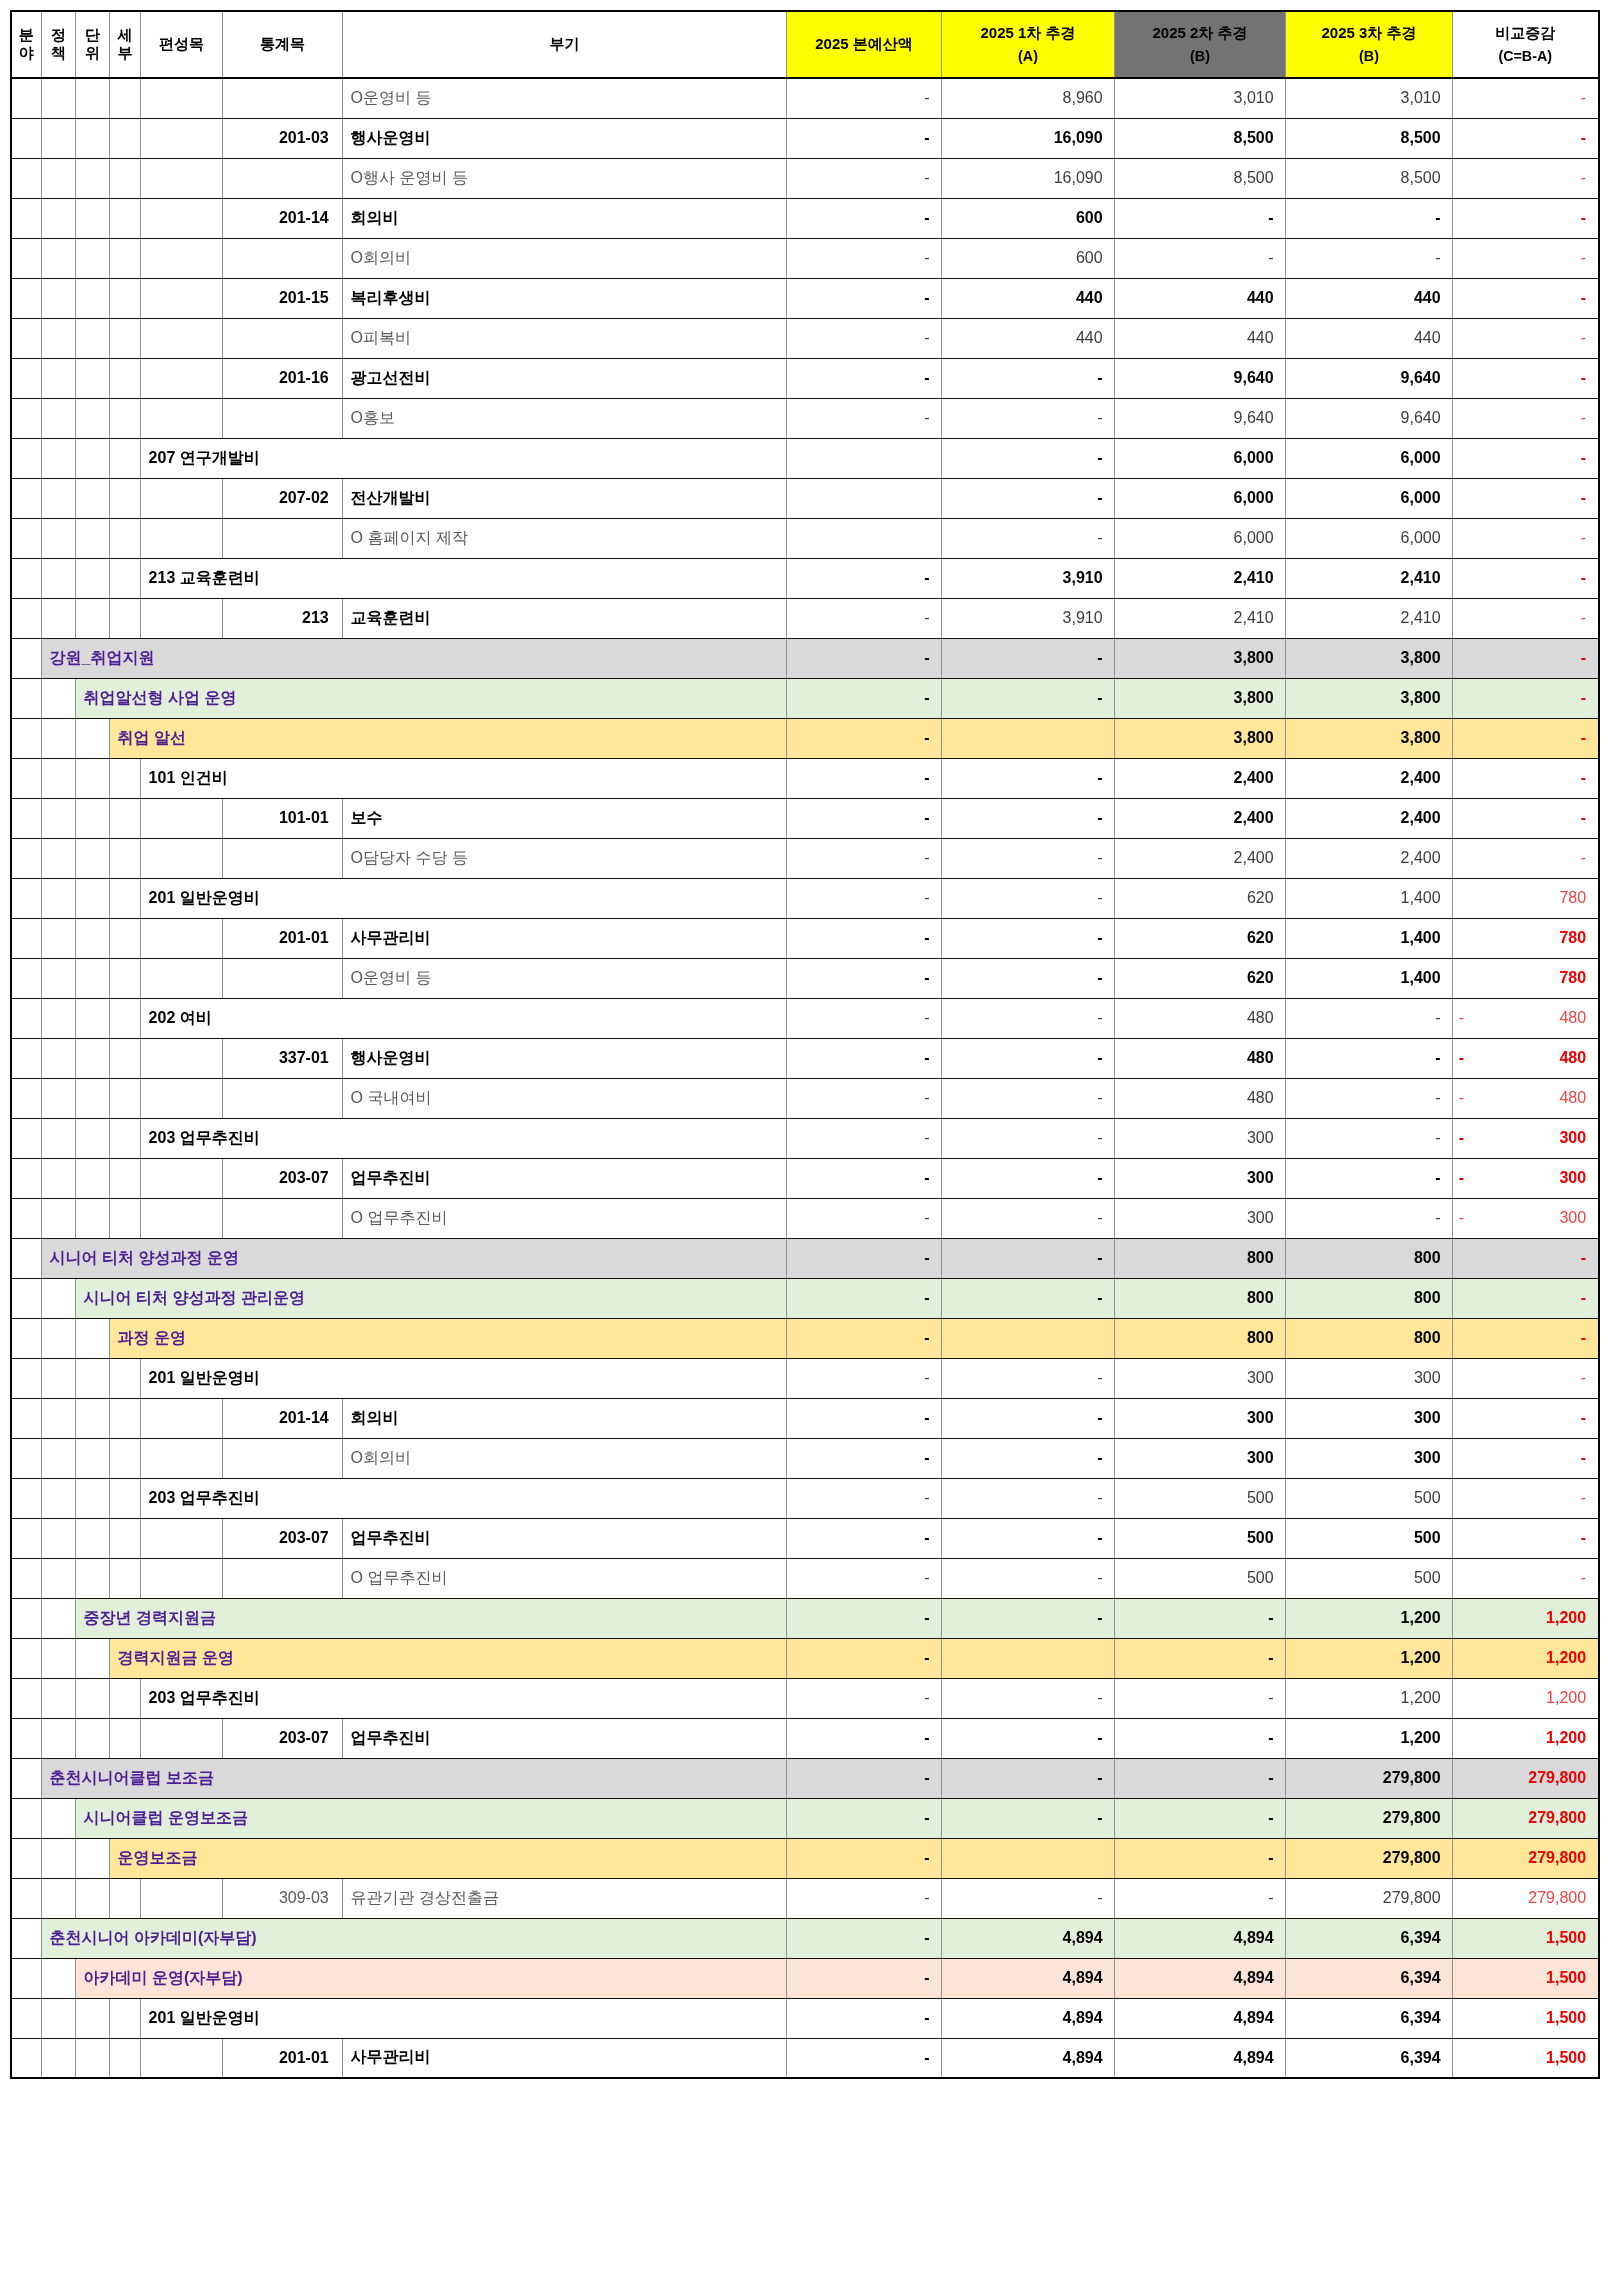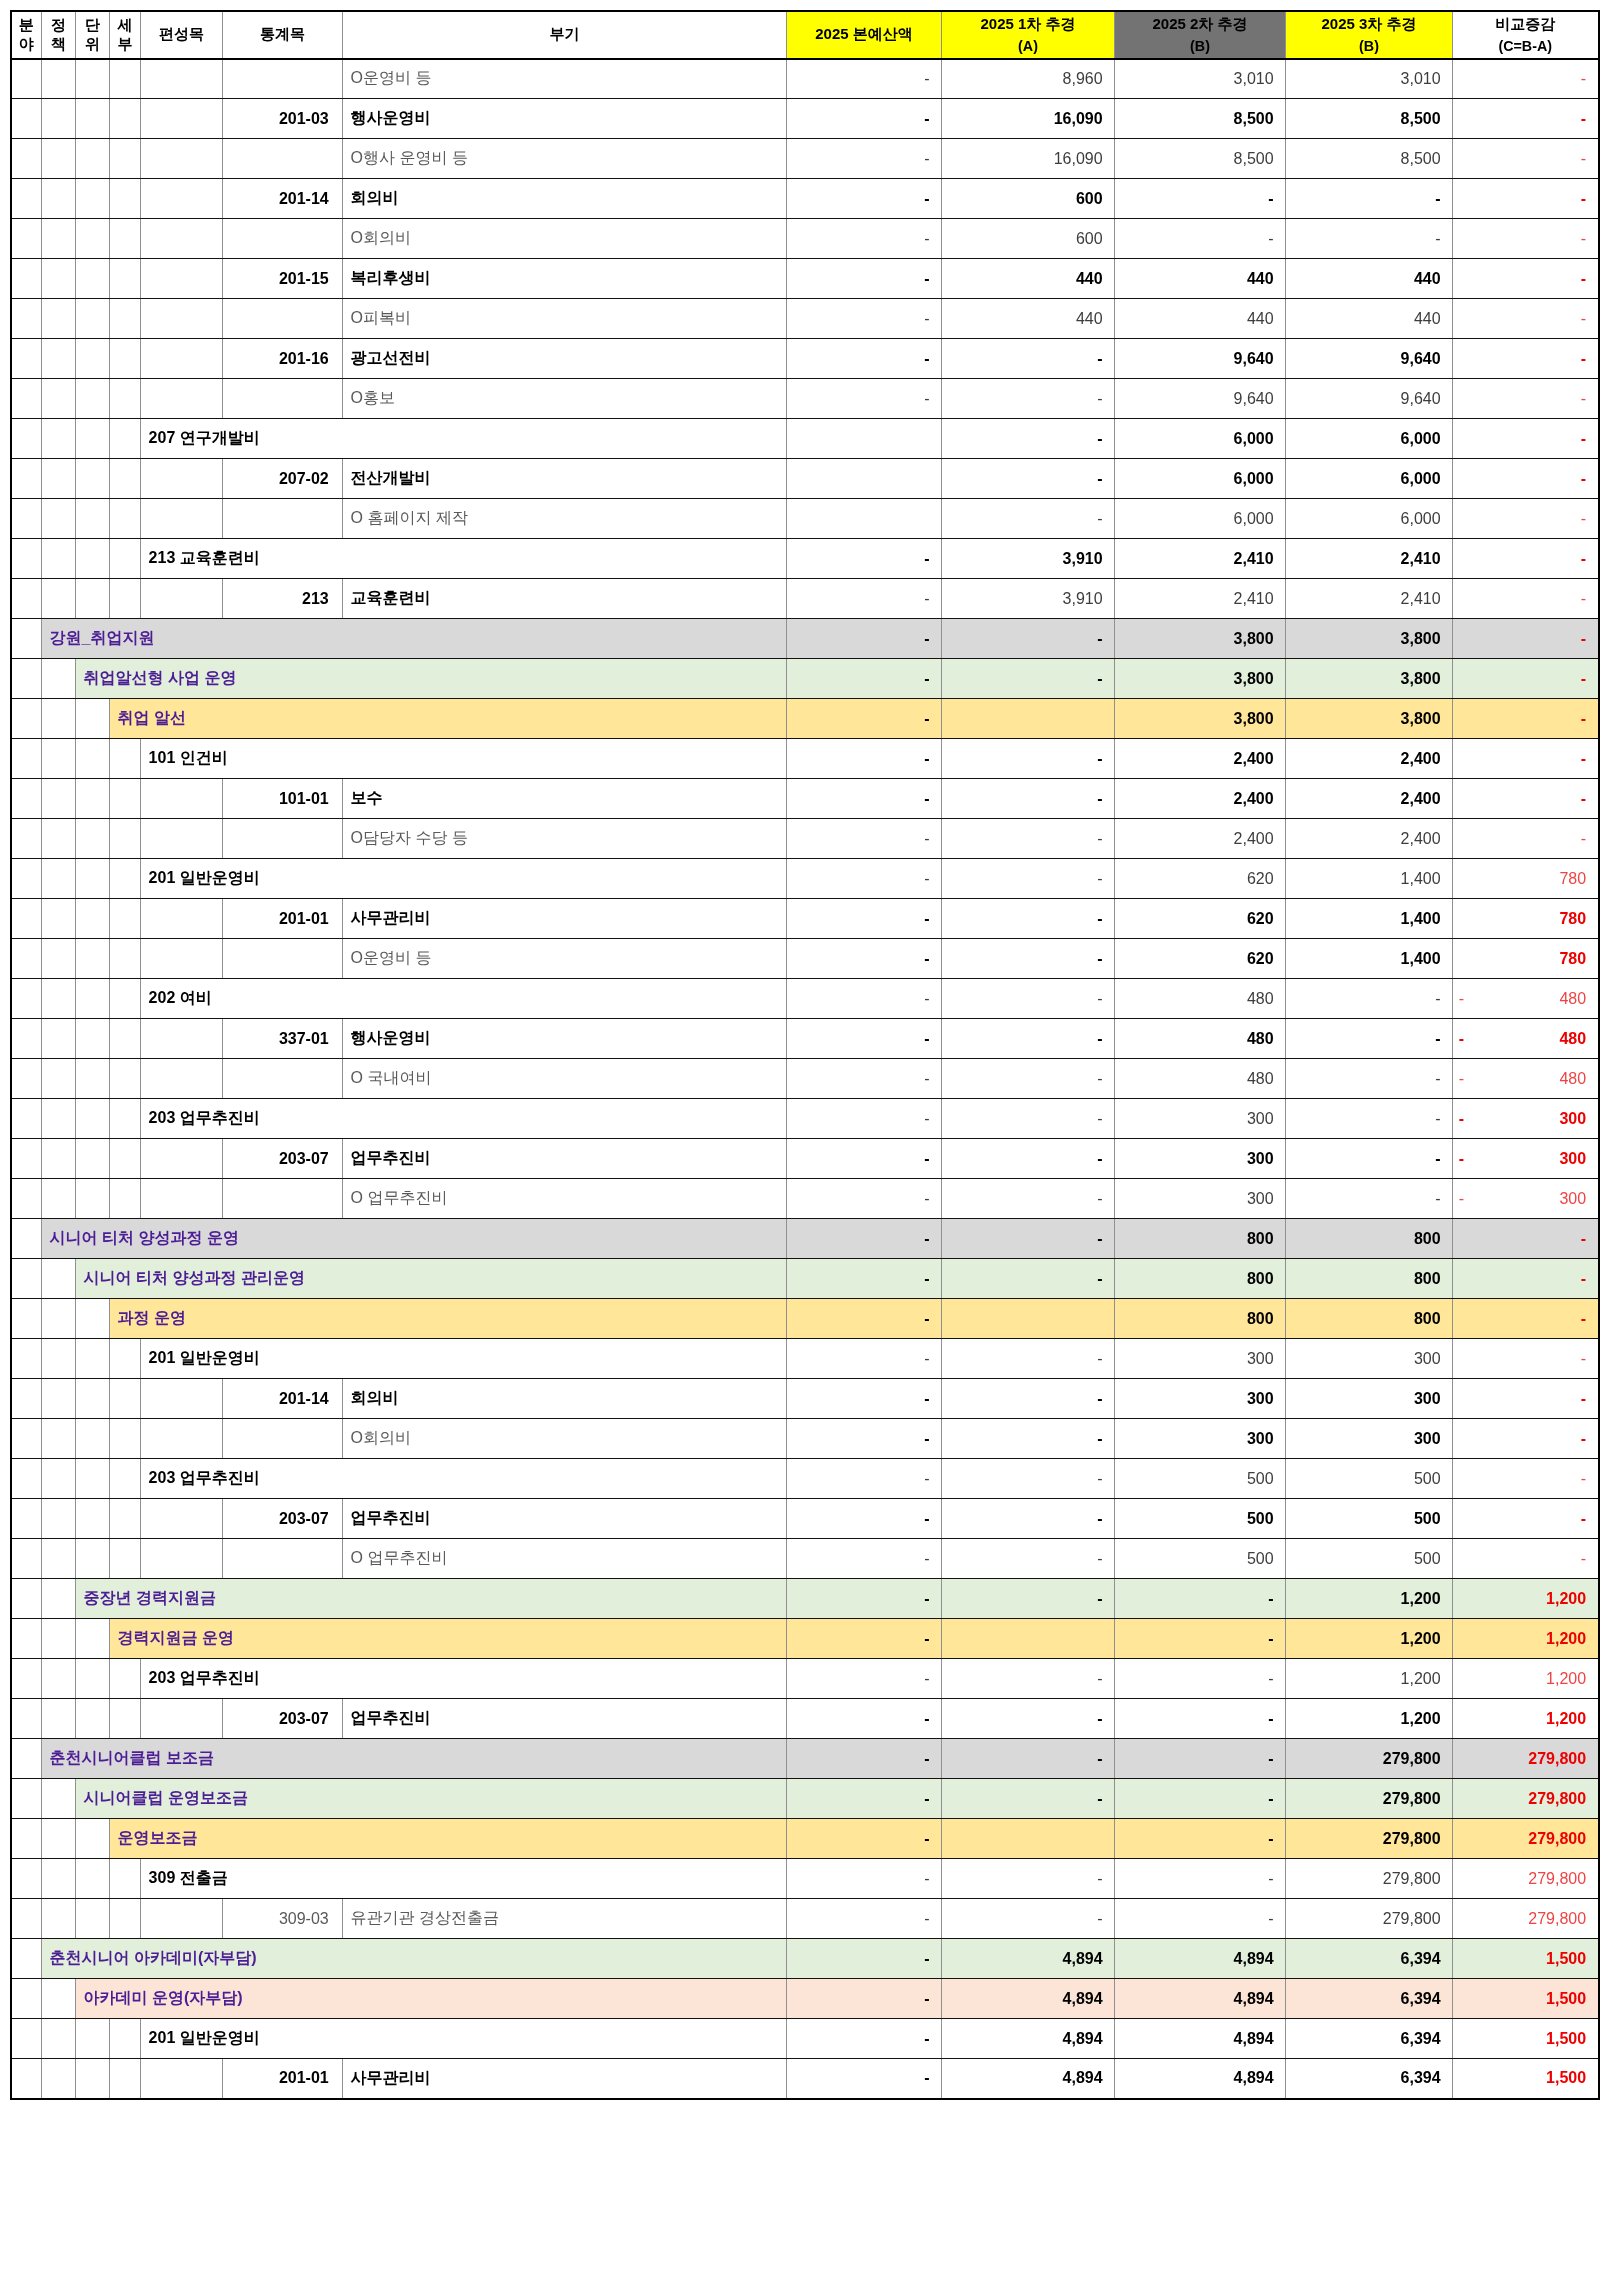--- a/index.html
+++ b/index.html
@@ -3,21 +3,21 @@
 <meta charset="utf-8">
 <style>
   html,body{margin:0;padding:0;background:#fff;}
   body{width:1609px;font-family:"Liberation Sans","DejaVu Sans",sans-serif;-webkit-font-smoothing:antialiased;}
   .page{padding:9.5px 9.5px 0 9.5px;}
   table{border-collapse:collapse;table-layout:fixed;width:1590px;border:2.9px solid #000;}
   th,td{box-sizing:border-box;overflow:hidden;white-space:nowrap;border-right:1px solid #909090;border-bottom:1.9px solid #121212;vertical-align:middle;padding:0;}
   th:last-child,td:last-child{border-right:none;}
   thead th{height:48px;font-size:15px;font-weight:bold;color:#000;text-align:center;border-bottom:2.9px solid #000;}
   thead .sub{margin-top:4.8px;font-size:14.3px;}
-  .vert-inner{width:1.05em;margin:4px auto;word-break:break-all;white-space:normal;line-height:1.25;text-align:center;}
+  .vert-inner{width:1.05em;margin:14px auto;word-break:break-all;white-space:normal;line-height:1.25;text-align:center;}
   tbody td{height:40px;font-size:16px;}
   .label-cell{text-align:left;padding-left:7.6px;}
   .b-label{font-weight:bold;color:#000;}
   .o-label{color:#595959;font-weight:normal;}
   .band-label{font-weight:bold;color:#4c1d95;}
   .light-label{color:#595959 !important;font-weight:normal !important;}
   .code-cell{text-align:right;padding-right:13.3px;font-weight:bold;color:#000;}
   .num{text-align:right;padding-right:11.4px;}
   .s-b{font-weight:bold;color:#000;}
   .s-l{font-weight:normal;color:#3d3d3d;}
@@ -657,32 +657,20 @@
           <td class="num" style="background: rgb(255, 230, 153);"></td>
           <td class="num s-b" style="background: rgb(255, 230, 153);">-</td>
           <td class="num s-b" style="background: rgb(255, 230, 153);">279,800</td>
           <td class="num s-rb" style="background: rgb(255, 230, 153);">279,800</td>
         </tr>
         <tr>
           <td></td>
           <td></td>
           <td></td>
           <td></td>
-          <td class="label-cell b-label" colspan="3">309 전출금</td>
-          <td class="num s-l">-</td>
-          <td class="num s-l">-</td>
-          <td class="num s-l">-</td>
-          <td class="num s-l">279,800</td>
-          <td class="num s-rl">279,800</td>
-        </tr>
-        <tr>
-          <td></td>
-          <td></td>
-          <td></td>
-          <td></td>
           <td></td>
           <td class="code-cell light-label">309-03</td>
           <td class="label-cell b-label light-label">유관기관 경상전출금</td>
           <td class="num s-l">-</td>
           <td class="num s-l">-</td>
           <td class="num s-l">-</td>
           <td class="num s-l">279,800</td>
           <td class="num s-rl">279,800</td>
         </tr>
         <tr>

